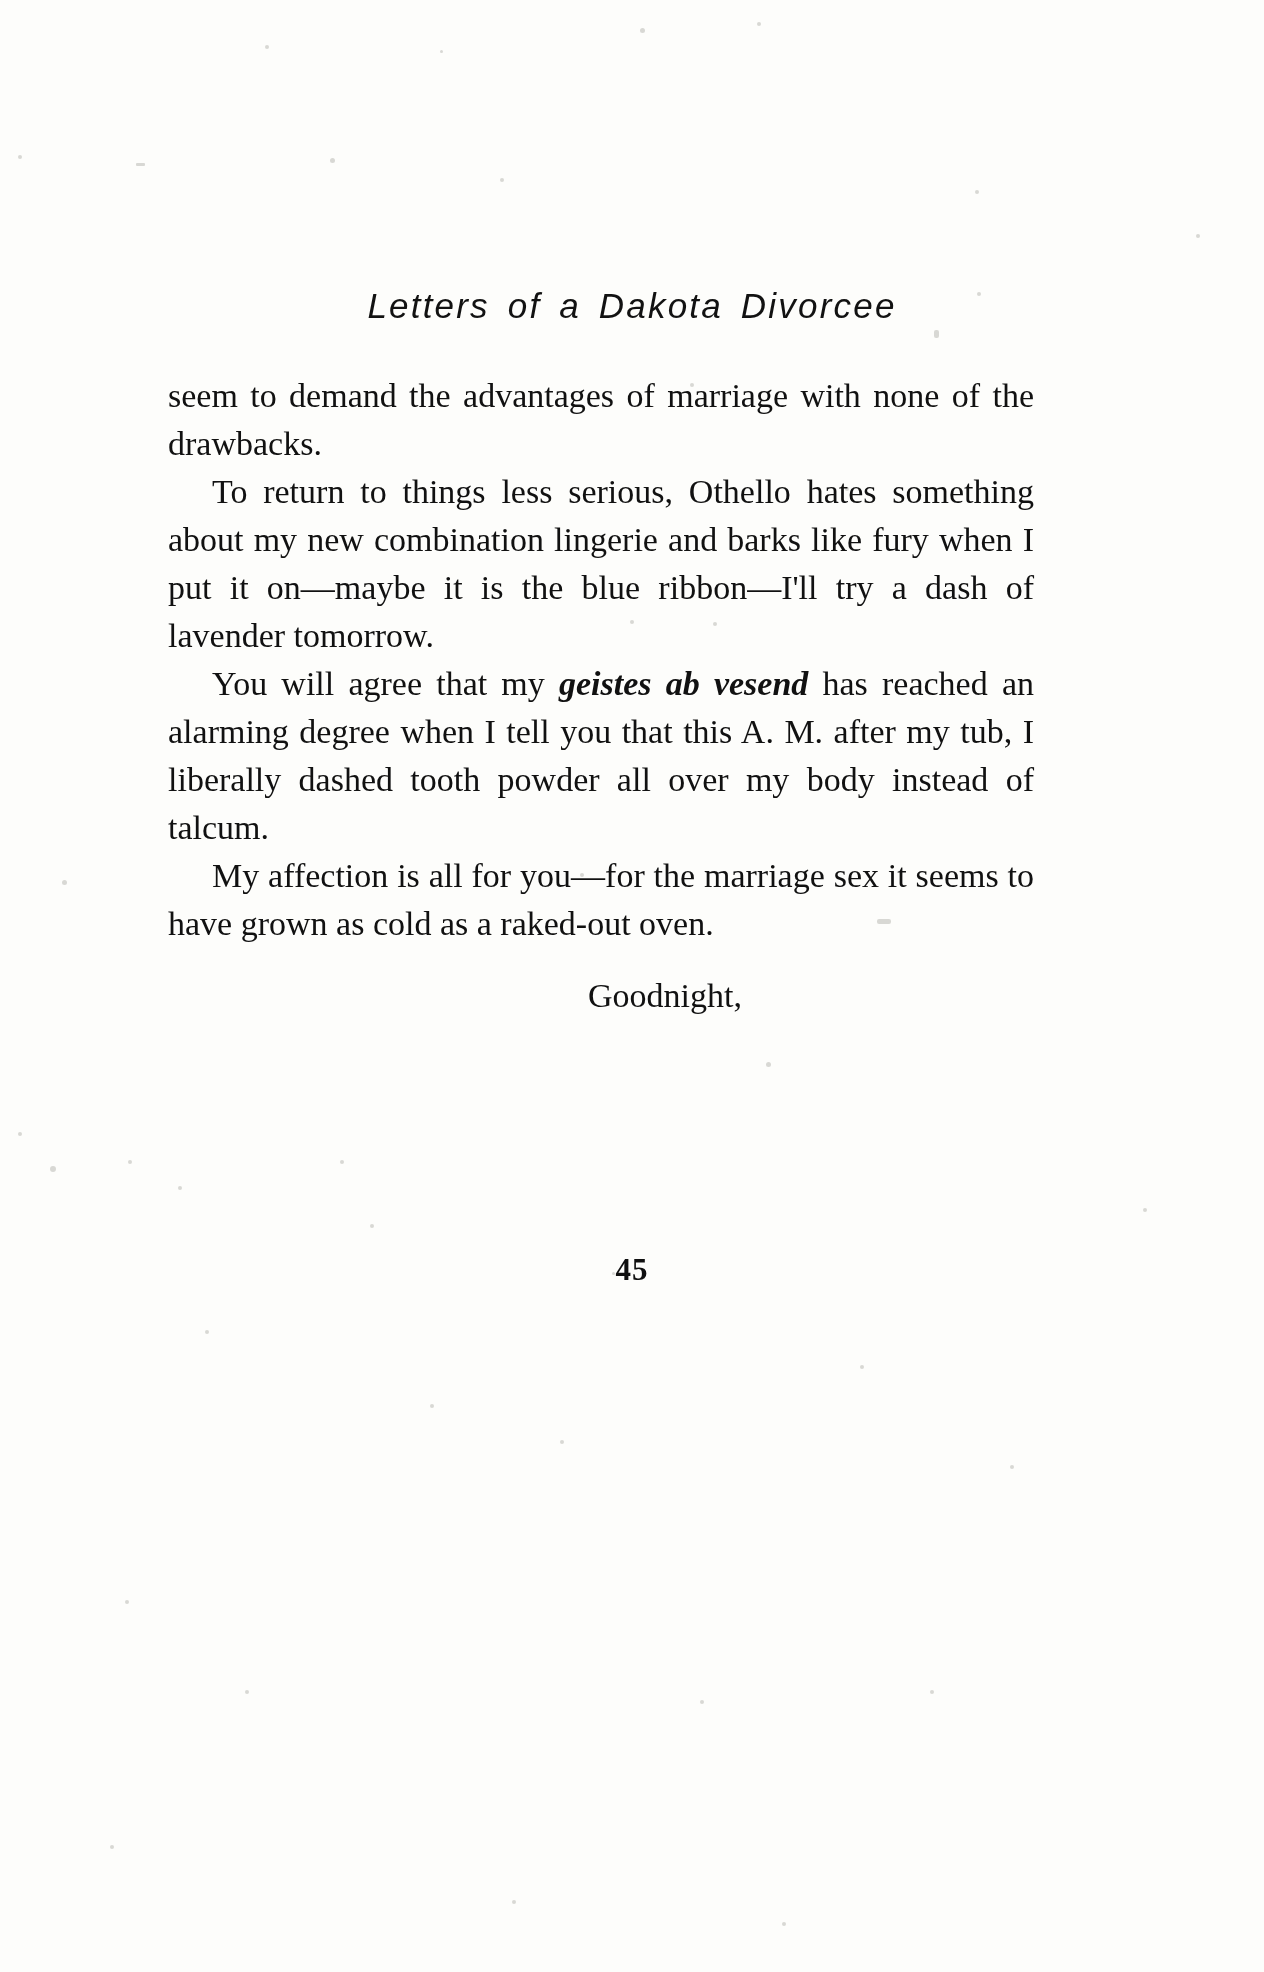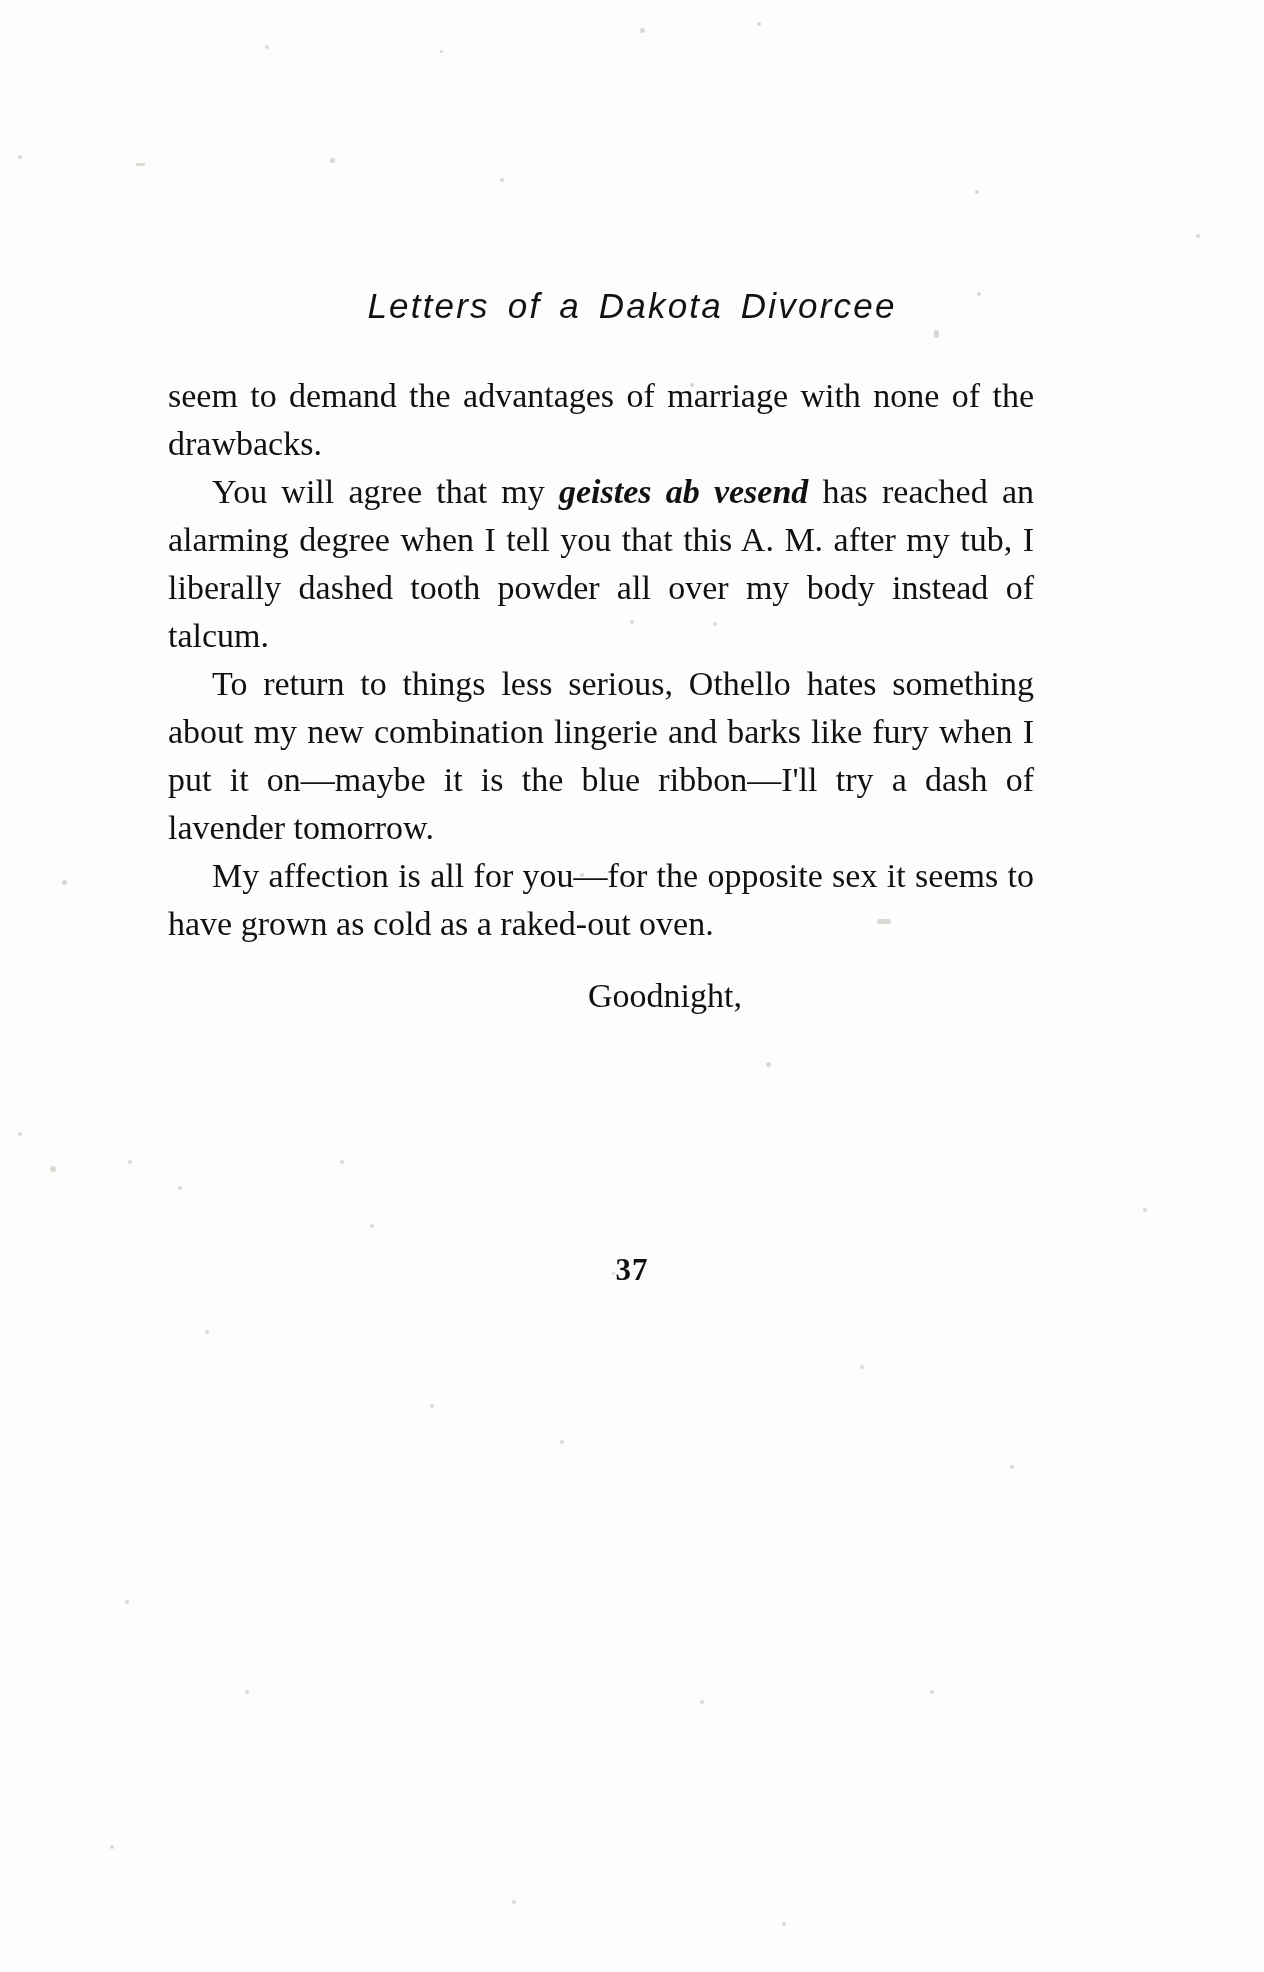--- a/index.html
+++ b/index.html
@@ -144,28 +144,28 @@
   <div class="speck" style="left:782px;top:1922px;width:4px;height:4px;"></div>
 
   <div class="content">
 
     <div class="running-head">Letters of a Dakota Divorcee</div>
 
     <div class="body-text">
 
       <p class="para">seem to demand the advantages of marriage with none of the drawbacks.</p>
 
+      <p class="para">To return to things less serious, Othello hates something about my new combination lingerie and barks like fury when I put it on—maybe it is the blue ribbon—I'll try a dash of lavender tomorrow.</p>
+
       <p class="para"><span>You will agree that my </span><i>geistes ab vesend</i><span> has reached an alarming degree when I tell you that this A. M. after my tub, I liberally dashed tooth powder all over my body instead of talcum.</span></p>
 
-      <p class="para">To return to things less serious, Othello hates something about my new combination lingerie and barks like fury when I put it on—maybe it is the blue ribbon—I'll try a dash of lavender tomorrow.</p>
-
-      <p class="para">My affection is all for you—for the opposite sex it seems to have grown as cold as a raked-out oven.</p>
+      <p class="para">My affection is all for you—for the marriage sex it seems to have grown as cold as a raked-out oven.</p>
 
       <div class="signoff">
         <div>Goodnight,</div>
       </div>
 
     </div>
 
-    <div class="folio">37</div>
+    <div class="folio">45</div>
 
   </div>
 </div>
 
 </body></html>

